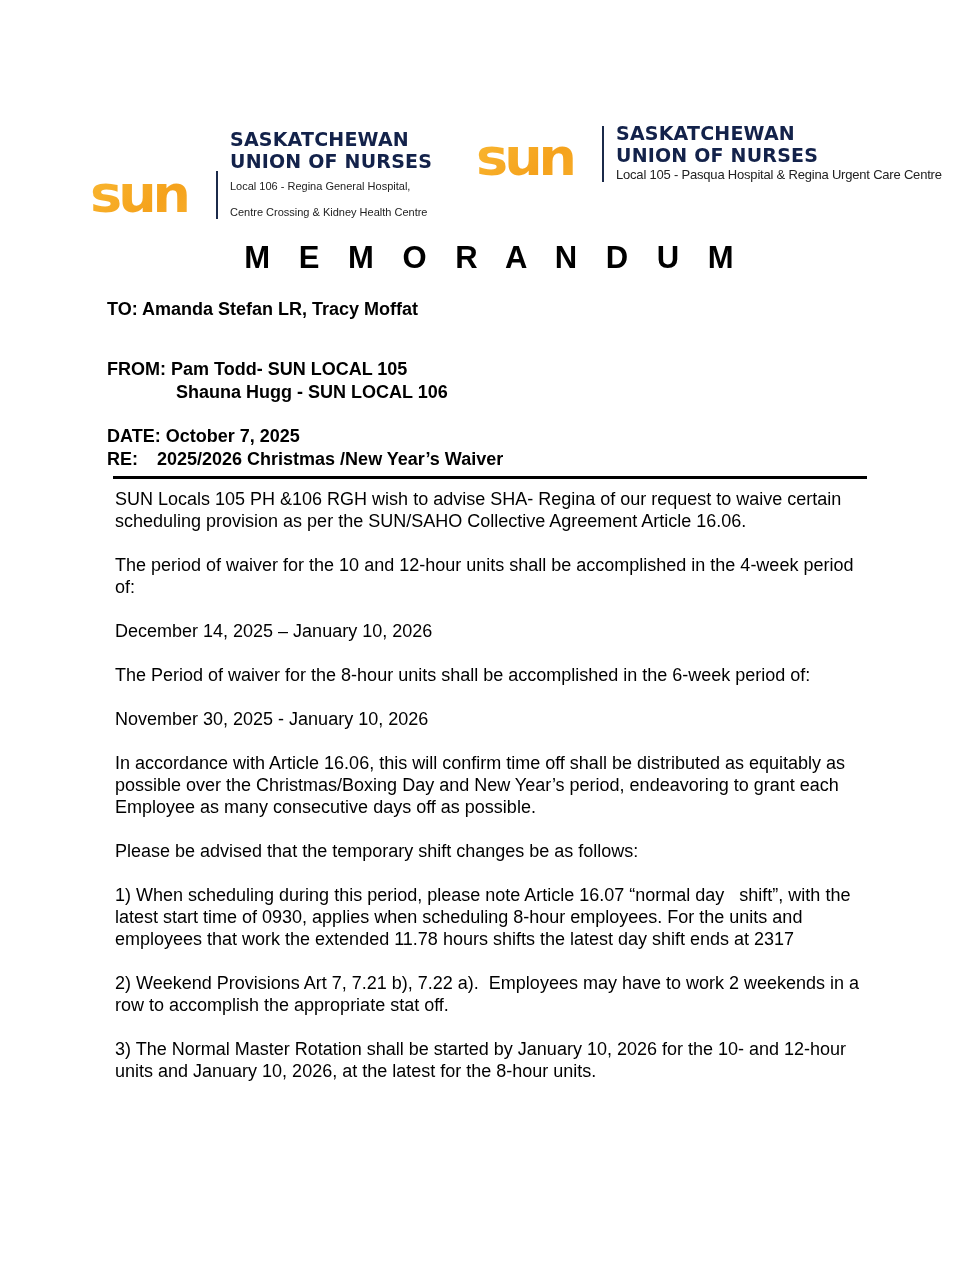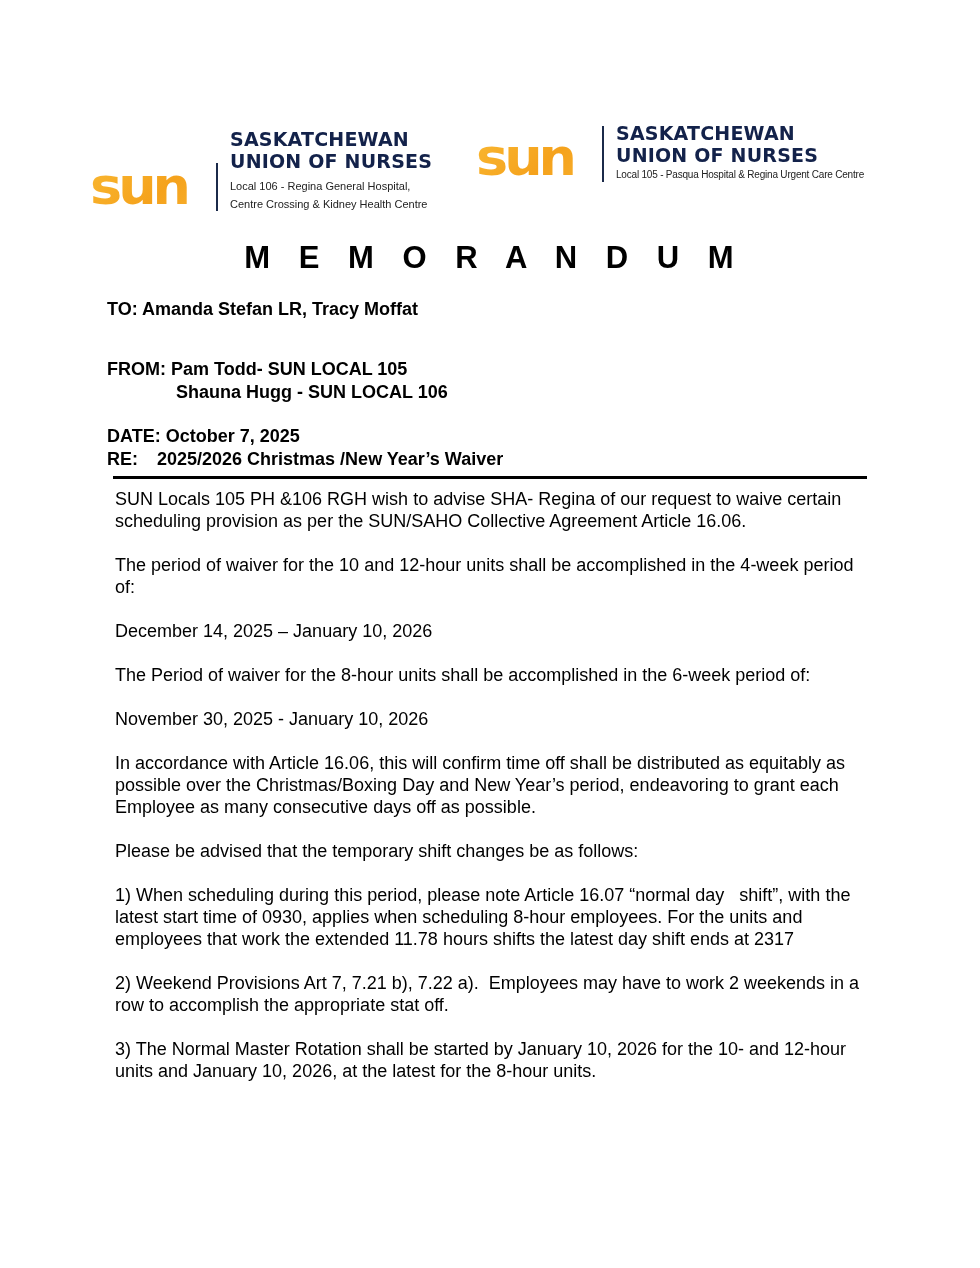--- a/index.html
+++ b/index.html
@@ -57,22 +57,22 @@
       line-height: 22px;
       letter-spacing: 0.2px;
     }
     .local-line {
       font-family: "Liberation Sans", sans-serif;
       color: #222;
       font-size: 11px;
       line-height: 14px;
       margin-top: 7px;
     }
-    .logo-right .local-line { font-size: 10px; letter-spacing: -0.2px; margin-top: 2px; }
-    .local-line + .local-line { margin-top: 4px; }
+    .logo-right .local-line { font-size: 13px; letter-spacing: -0.2px; margin-top: 2px; }
+    .local-line + .local-line { margin-top: 12px; }
 
     .memo-title {
       position: absolute;
       top: 240px;
       left: 0;
       width: 980px;
       text-align: center;
       font-family: "Liberation Sans", sans-serif;
       font-weight: bold;
       font-size: 31px;

